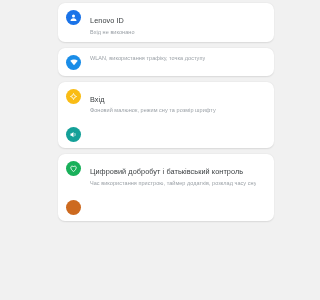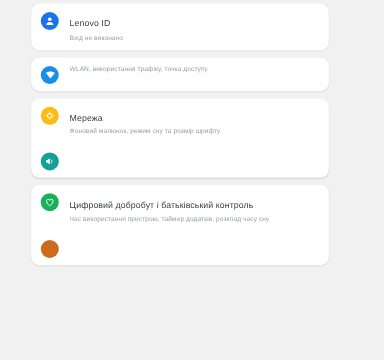--- a/index.html
+++ b/index.html
@@ -19,20 +19,21 @@
     position: relative;
     box-sizing: border-box;
     padding: 0 26px;
   }
   .card {
     background: #ffffff;
     border-radius: 7px;
     box-shadow: 0 0.5px 1.5px rgba(0,0,0,0.10);
     overflow: hidden;
     box-sizing: border-box;
+    margin-left: 32px;
   }
   .card + .card { margin-top: 6px; }
   #card-account { margin-top: 3px; }
 
   .row {
     display: flex;
     align-items: flex-start;
     padding: 6px 9px 6px 8px;
     box-sizing: border-box;
   }
@@ -105,21 +106,21 @@
 
   <div class="card">
     <div class="row">
       <span class="icon" style="background:#f9bc15">
         <svg width="9" height="9" viewBox="0 0 24 24" fill="none" stroke="#ffffff" stroke-width="2.4">
           <circle cx="12" cy="12" r="5"></circle>
           <path d="M12 3v2M12 19v2M3 12h2M19 12h2"></path>
         </svg>
       </span>
       <span class="texts">
-        <span class="title">Мережа</span>
+        <span class="title">Вхід</span>
         <span class="subtitle" style="display:block">Фоновий малюнок, режим сну та розмір шрифту</span>
       </span>
     </div>
     <div class="row">
       <span class="icon" style="background:#14a098">
         <svg width="9" height="9" viewBox="0 0 24 24" fill="#ffffff">
           <path d="M4 9h3l5-4v14l-5-4H4z"></path>
           <path d="M15 8c1.8 1.6 1.8 6.8 0 8.4" fill="none" stroke="#ffffff" stroke-width="2"></path>
         </svg>
       </span>

